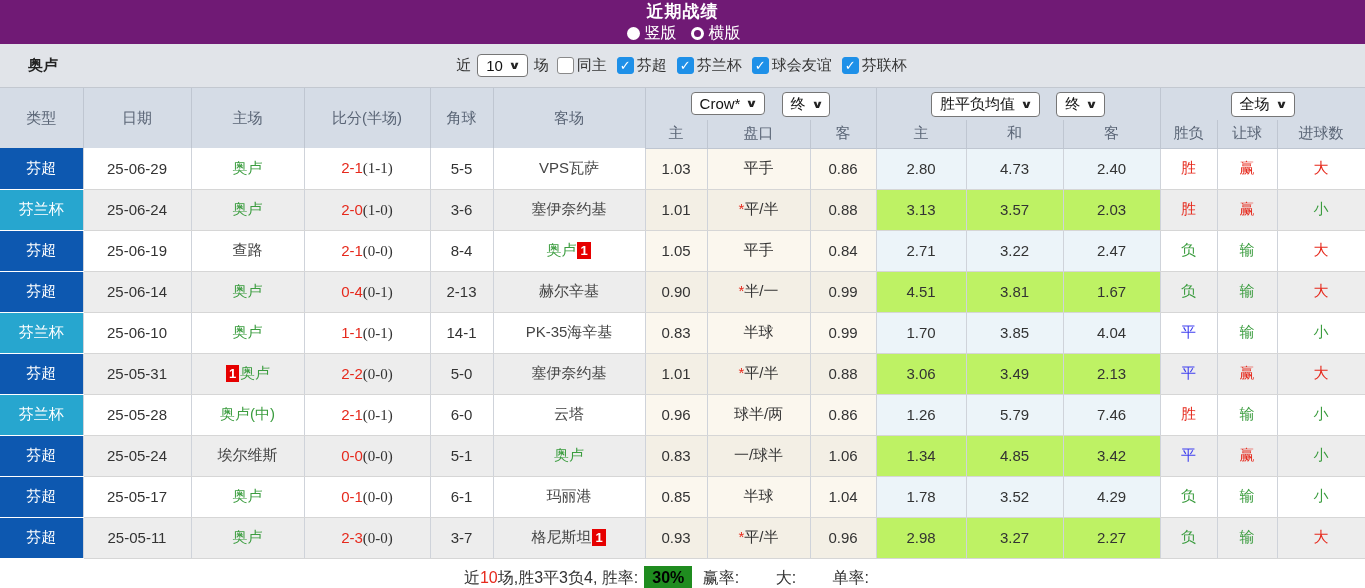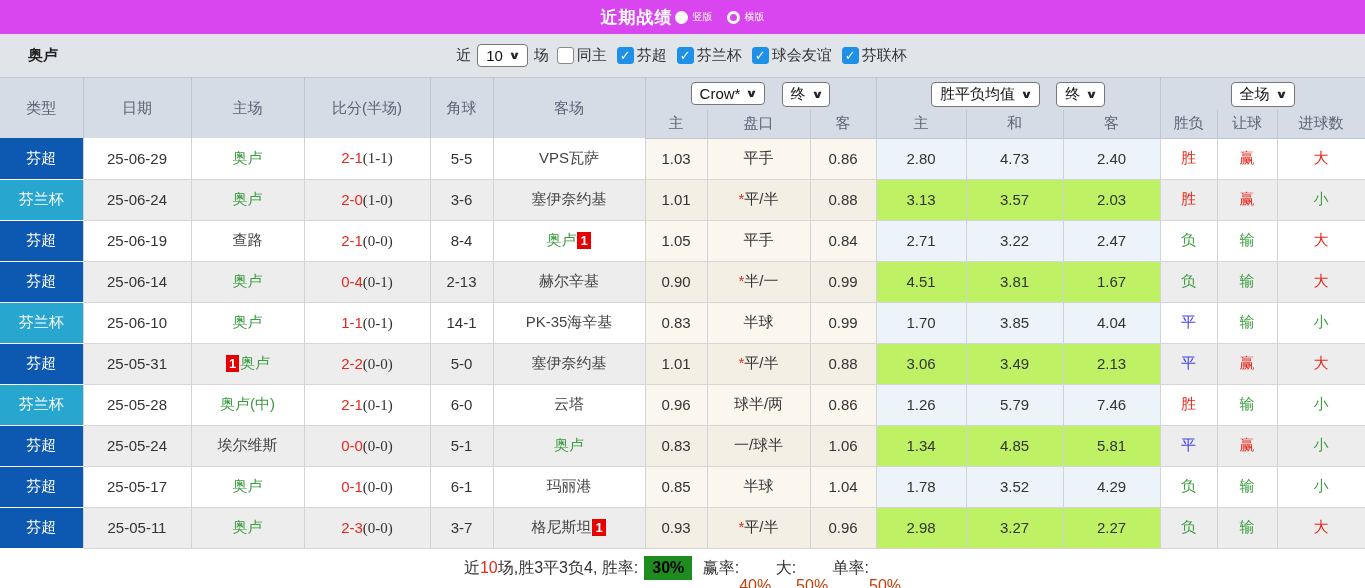--- a/index.html
+++ b/index.html
@@ -1,22 +1,22 @@
 <!DOCTYPE html>
 <html><head>
 <meta charset="utf-8">
 <style>
   * { margin:0; padding:0; box-sizing:border-box; }
   body { font-family:"Liberation Sans","DejaVu Sans",sans-serif; background:#fff; }
   .page { width:1365px; height:588px; background:#fff; overflow:hidden; }
 
   
-  .titlebar { height:34px; background:#d946ef; display:flex; align-items:center; justify-content:center; color:#fff; }
+  .titlebar { height:44px; background:#701a75; display:flex; align-items:center; justify-content:center; color:#fff;flex-direction:column; }
   .titlebar .title { font-size:17px; font-weight:bold; letter-spacing:1px; }
-  .radio-group { display:flex; align-items:center; margin-left:2px; font-size:10px;text-align:center; }
+  .radio-group { display:flex; align-items:center; margin-left:2px; font-size:16px;text-align:center; }
   .radio-dot { width:13px; height:13px; border-radius:50%; background:#fff; display:inline-block; }
   .radio-ring { width:13px; height:13px; border-radius:50%; border:3px solid #fff; background:transparent; display:inline-block; margin-left:14px; }
   .radio-label { margin-left:5px; }
 
   
   .filterbar { height:44px; background:#e1e4e9; position:relative; display:flex; align-items:center; border-bottom:1px solid #c3c8d0; }
   .team-name { position:absolute; left:28px; font-size:15px; font-weight:bold; color:#222; }
   .filters { margin:0 auto; display:flex; align-items:center; font-size:15px; color:#333; }
   .sel { display:inline-flex; align-items:center; gap:7px; background:#fff; border:1px solid #767676; border-radius:4px; padding:2px 8px; font-size:15px; color:#111; cursor:pointer; margin:0 6px; }
   .chev { font-size:11px; font-weight:bold; transform:scaleX(1.4); color:#222; }
@@ -284,21 +284,21 @@
           <td>25-05-24</td>
           <td><span class="c-dark">埃尔维斯</span></td>
           <td><span class="c-red">0-0</span><span class="score-half">(0-0)</span></td>
           <td>5-1</td>
           <td><span class="c-green">奥卢</span></td>
           <td class="odds">0.83</td>
           <td class="odds"><span>一/球半</span></td>
           <td class="odds">1.06</td>
           <td class="avg">1.34</td>
           <td class="avg">4.85</td>
-          <td class="avg">5.81</td>
+          <td class="avg">3.42</td>
           <td class="c-blue">平</td>
           <td class="c-red">赢</td>
           <td class="c-green">小</td>
         </tr>
         <tr class="odd">
           <td class="type super">芬超</td>
           <td>25-05-17</td>
           <td><span class="c-green">奥卢</span></td>
           <td><span class="c-red">0-1</span><span class="score-half">(0-0)</span></td>
           <td>6-1</td>

